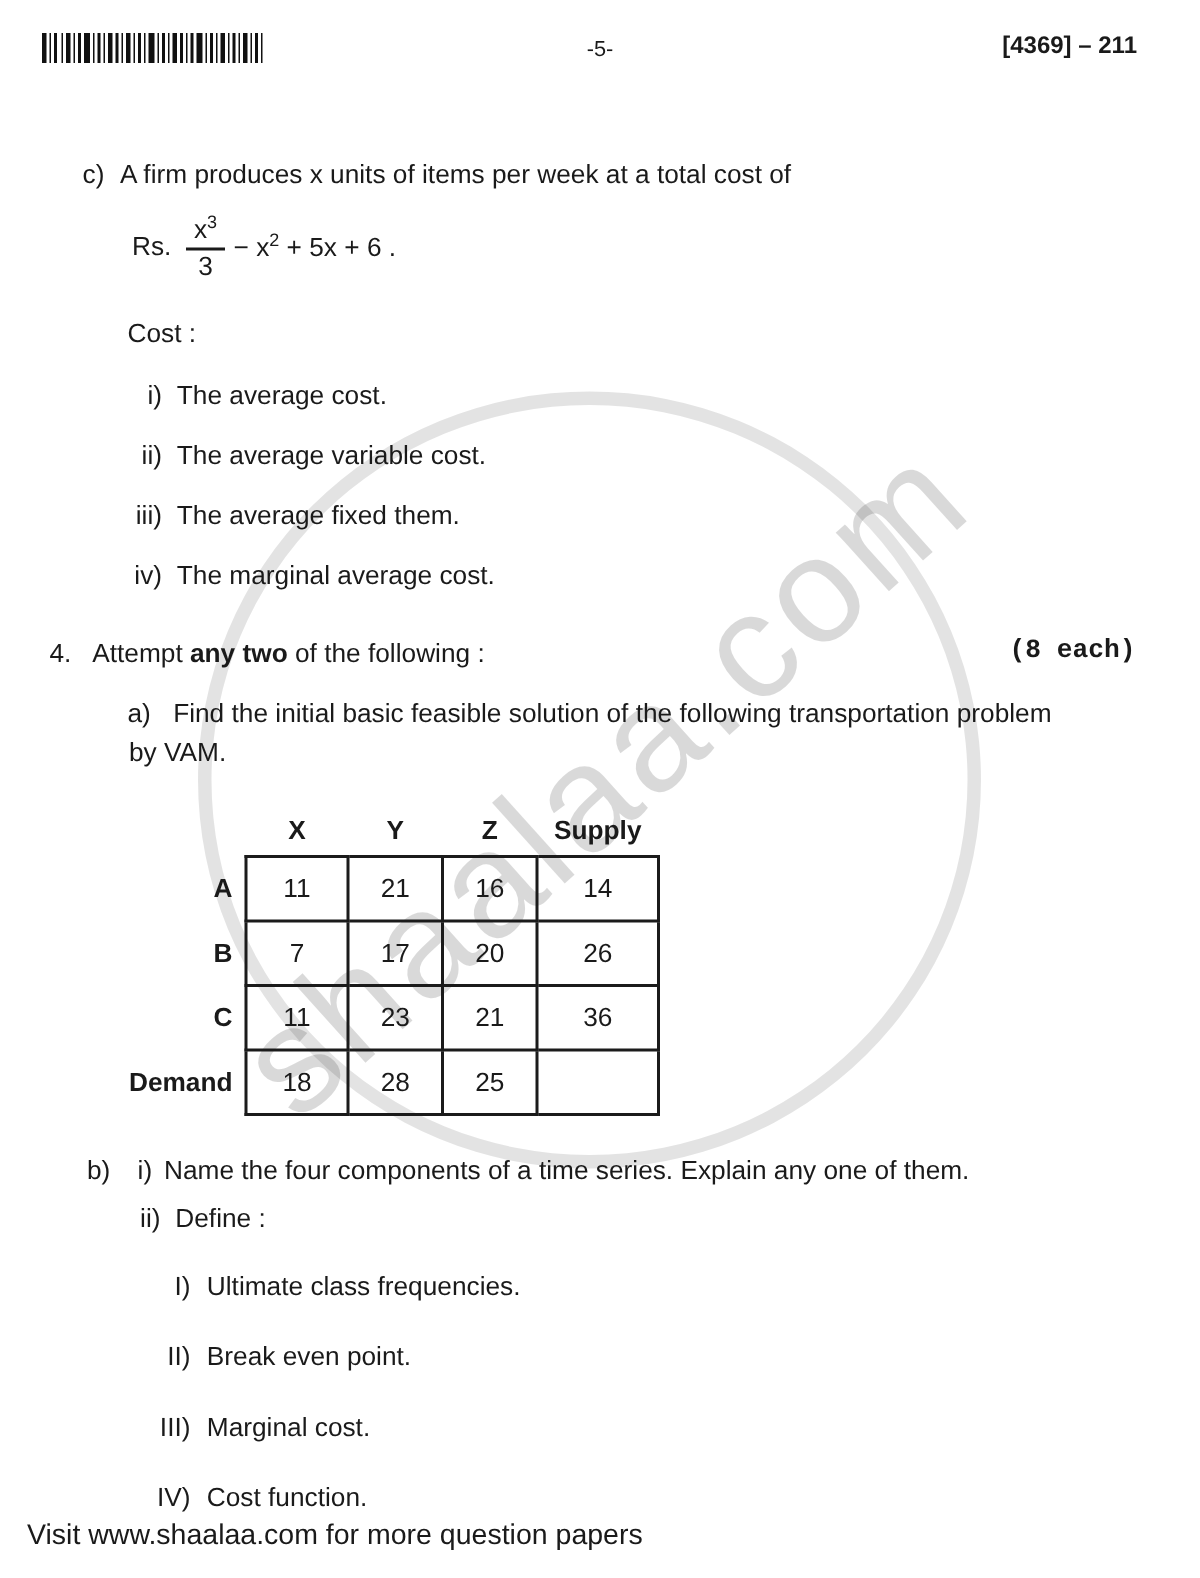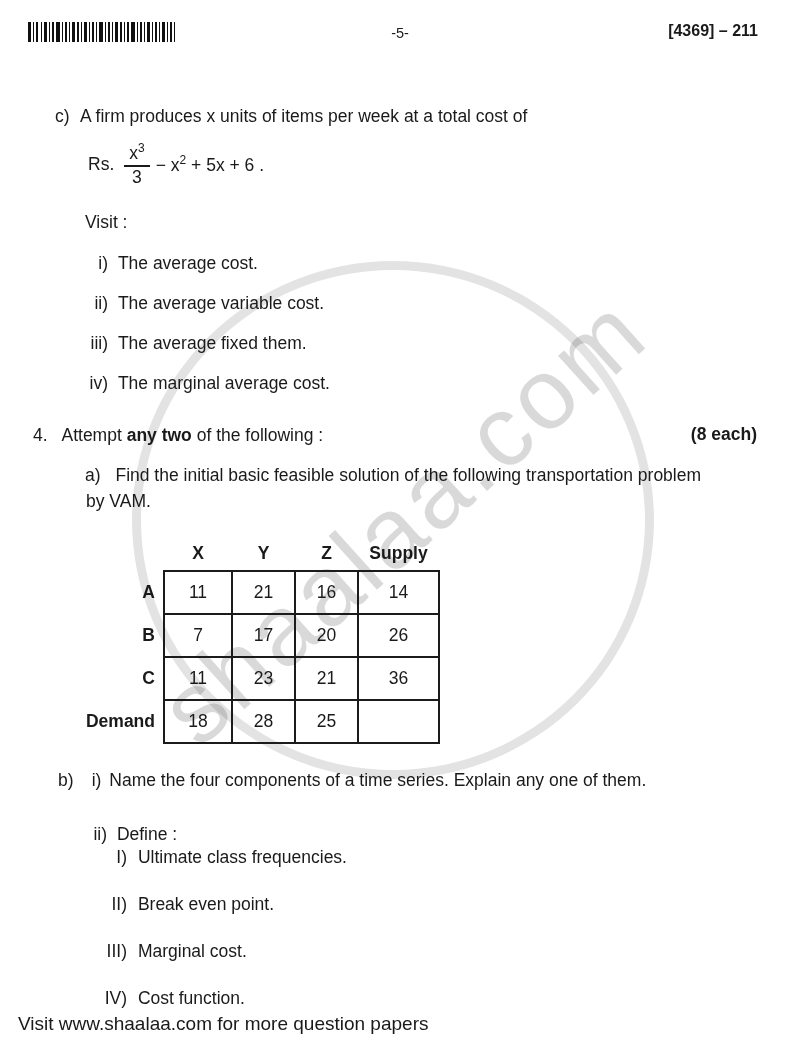--- a/index.html
+++ b/index.html
@@ -119,21 +119,21 @@
 
   <div id="formula" class="abs content">
     <span>Rs.</span>
     <span class="frac">
       <span class="num"><span>x</span><sup>3</sup></span>
       <span class="den">3</span>
     </span>
     <span><span>− x</span><sup>2</sup><span> + 5x + 6 .</span></span>
   </div>
 
-  <div class="abs content txt" style="left:85px; top:211px;">Visit :</div>
+  <div class="abs content txt" style="left:85px; top:211px;">Cost :</div>
 
   <div class="abs content txt" style="left:60px; top:252px;">
     <span class="item-num">i)</span>
     <span style="margin-left:5px;">The average cost.</span>
   </div>
   <div class="abs content txt" style="left:60px; top:292px;">
     <span class="item-num">ii)</span>
     <span style="margin-left:5px;">The average variable cost.</span>
   </div>
   <div class="abs content txt" style="left:60px; top:332px;">
@@ -142,21 +142,21 @@
   </div>
   <div class="abs content txt" style="left:60px; top:372px;">
     <span class="item-num">iv)</span>
     <span style="margin-left:5px;">The marginal average cost.</span>
   </div>
 
   <div class="abs content txt" style="left:33px; top:424px;">
     <span>4.</span>
     <span style="margin-left:9px;"><span>Attempt </span><span class="bold">any two</span><span> of the following :</span></span>
   </div>
-  <div class="abs content txt bold" style="top:423px; right:43px;">(8 each)</div>
+  <div class="abs content txt bold" style="top:423px; right:43px;font-family:Liberation Mono, monospace;">(8 each)</div>
 
   <div class="abs content txt" style="left:85px; top:464px;">
     <span>a)</span>
     <span style="margin-left:10px;">Find the initial basic feasible solution of the following transportation problem</span>
   </div>
   <div class="abs content txt" style="left:86px; top:490px;text-align:center;">by VAM.</div>
 
   <table id="ttable">
     <colgroup>
       <col style="width:104px">
@@ -202,21 +202,21 @@
       <td class="cell"></td>
     </tr>
   </tbody>
     </table>
 
   <div class="abs content txt" style="left:58px; top:769px;">
     <span>b)</span>
     <span style="display:inline-block; width:23px; text-align:right;">i)</span>
     <span style="margin-left:3px;">Name the four components of a time series. Explain any one of them.</span>
   </div>
-  <div class="abs content txt" style="left:80px; top:823px;">
+  <div class="abs content txt" style="left:80px; top:801px;">
     <span style="display:inline-block; width:27px; text-align:right;">ii)</span>
     <span style="margin-left:5px;">Define :</span>
   </div>
 
   <div class="abs content txt" style="left:83px; top:846px;">
     <span class="sub-num">I)</span>
     <span style="margin-left:6px;">Ultimate class frequencies.</span>
   </div>
   <div class="abs content txt" style="left:83px; top:893px;">
     <span class="sub-num">II)</span>

